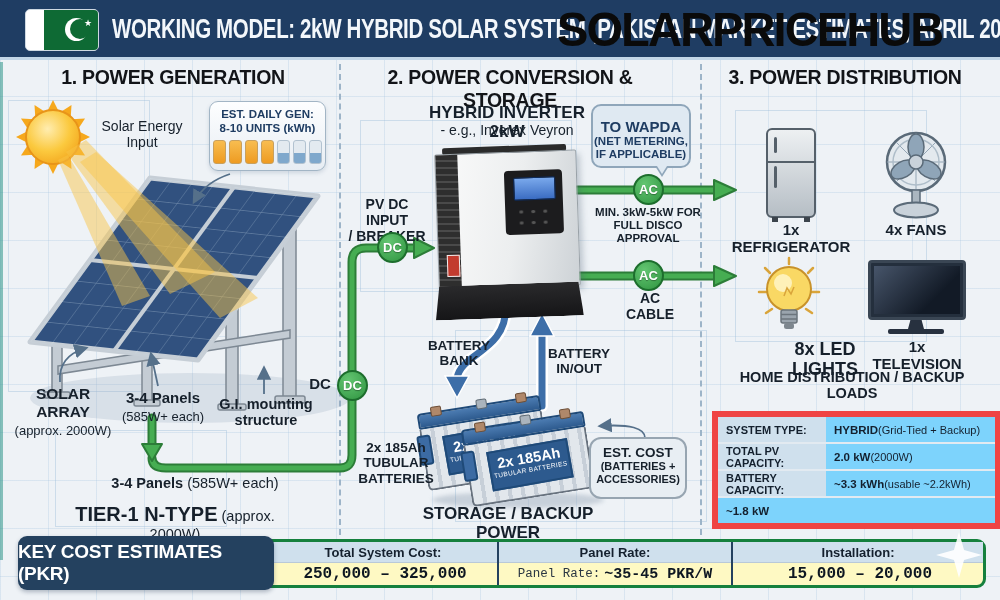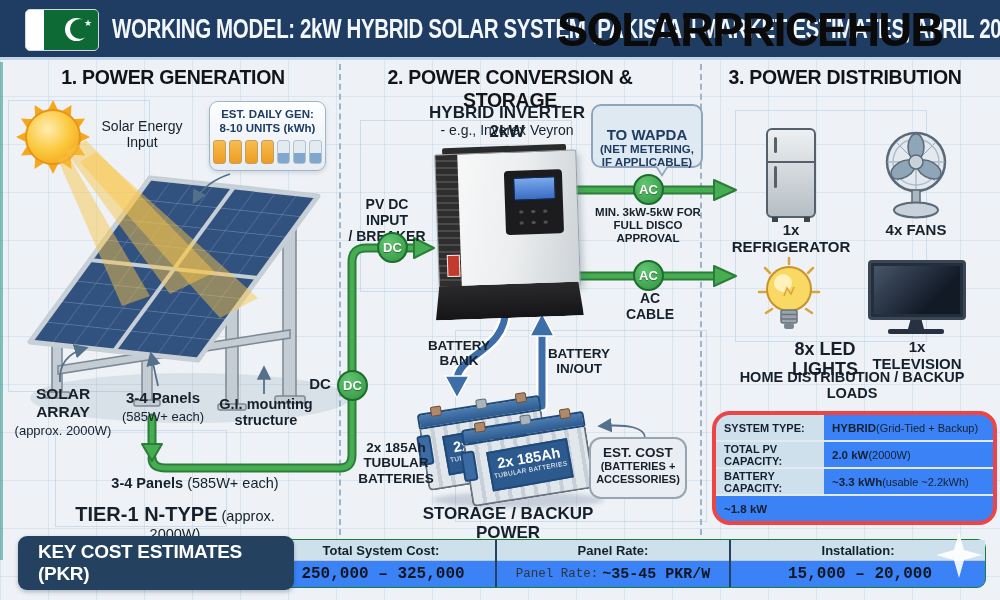--- a/index.html
+++ b/index.html
@@ -105,42 +105,42 @@
   .fridge-f1{left:4px;} .fridge-f2{right:4px;}
   .icon-svg{position:absolute;z-index:3;}
   .tv{position:absolute;left:868px;top:260px;width:98px;height:60px;background:#242f3d;border:3px solid #3a4654;
     border-radius:4px;box-sizing:border-box;z-index:3;}
   .tv-screen{position:absolute;inset:3px;background:linear-gradient(135deg,#47556a 0%,#121a26 70%);}
   .tv-neck{position:absolute;left:908px;top:320px;width:16px;height:9px;background:#27313f;
     clip-path:polygon(15% 0,85% 0,100% 100%,0 100%);z-index:3;}
   .tv-base{position:absolute;left:888px;top:329px;width:56px;height:5px;background:#27313f;border-radius:2px;z-index:3;}
 
   
-  .spec-table{position:absolute;left:712px;top:411px;width:277px;border:4px solid #ef4444;border-radius:18px;
-    background:#3b82f6;overflow:hidden;z-index:4;}
+  .spec-table{position:absolute;left:712px;top:411px;width:277px;border:6px solid #ef4444;border-radius:0;
+    background:#7dd3fc;overflow:hidden;z-index:4;}
   .spec-row{display:flex;height:25px;border-bottom:2px solid #e2eaf1;align-items:stretch;}
   .spec-row:last-child{border-bottom:none;}
   .spec-label{width:108px;background:#cfe0ed;color:#14202e;font-weight:700;font-size:11px;
     display:flex;align-items:center;padding-left:8px;box-sizing:border-box;}
   .spec-value{flex:1;display:flex;align-items:center;padding-left:8px;font-size:11px;color:#14202e;white-space:nowrap;}
   .spec-value .b{font-size:11.5px;}
 
   
-  .costs-table{position:absolute;left:266px;top:539px;width:720px;height:49px;border:1px solid #15803d;
-    border-radius:0 9px 9px 0;background:#3b82f6;box-sizing:border-box;display:grid;
+  .costs-table{position:absolute;left:266px;top:539px;width:720px;height:49px;border:3px solid #15803d;
+    border-radius:0 9px 9px 0;background:#fef9c3;box-sizing:border-box;display:grid;
     grid-template-columns:228px 234px 1fr;z-index:5;}
   .cost-col{display:flex;flex-direction:column;border-left:2px solid #24415f;}
   .cost-col:first-child{border-left:none;}
   .cost-head{height:20px;background:#cfe0ed;display:flex;align-items:center;justify-content:center;
     font-weight:700;font-size:13px;color:#14202e;border-bottom:1px solid #b9c9d8;}
   .cost-val{flex:1;display:flex;align-items:center;justify-content:center;font-weight:700;font-size:16px;color:#0e1722;font-family:Liberation Mono, monospace;}
   .cost-val .pre{font-weight:400;font-size:12.5px;margin-right:4px;color:#2a3642;}
   .costs-title{position:absolute;left:18px;top:536px;width:256px;height:54px;background:#24415f;border-radius:9px;
     display:flex;align-items:center;justify-content:center;color:#fff;font-weight:700;font-size:19px;
-    letter-spacing:-.3px;z-index:6;box-shadow:0 2px 4px rgba(20,40,70,.3);padding-left:20px;}
+    letter-spacing:-.3px;z-index:6;box-shadow:0 2px 4px rgba(20,40,70,.3);}
   .sparkle{position:absolute;left:936px;top:532px;width:46px;height:46px;background:#fff;opacity:.9;z-index:7;
     clip-path:polygon(50% 0,61% 39%,100% 50%,61% 61%,50% 100%,39% 61%,0 50%,39% 39%);}
 </style>
 </head>
 <body>
 
 <div class="bg-grid"></div>
 <div class="bp-rect" style="left:8px;top:100px;width:140px;height:290px"></div>
 <div class="bp-rect" style="left:360px;top:120px;width:210px;height:170px"></div>
 <div class="bp-rect" style="left:735px;top:110px;width:190px;height:230px"></div>
@@ -315,21 +315,21 @@
 <div class="lbl b" style="left:344px;top:197px;width:86px;font-size:14px">
   <span>PV DC INPUT</span><br>
   <span>/ BREAKER</span>
 </div>
 
 <div class="badge" style="left:377px;top:232px">DC</div>
 <div class="badge" style="left:337px;top:370px">DC</div>
 <div class="badge" style="left:633px;top:174px">AC</div>
 <div class="badge" style="left:633px;top:260px">AC</div>
 
-<div class="bubble" style="left:591px;top:104px;width:112px;height:64px;padding-top:20px">
+<div class="bubble" style="left:591px;top:104px;width:100px;height:64px;padding-top:12px">
   <div class="big">TO WAPDA</div>
   <div class="sm">(NET METERING,</div>
   <div class="sm">IF APPLICABLE)</div>
   <div class="wapda-tail"></div>
 </div>
 
 <div class="lbl b" style="left:586px;top:206px;width:124px;font-size:11.5px">
   <span>MIN. 3kW-5kW FOR</span><br>
   <span>FULL DISCO APPROVAL</span>
 </div>

